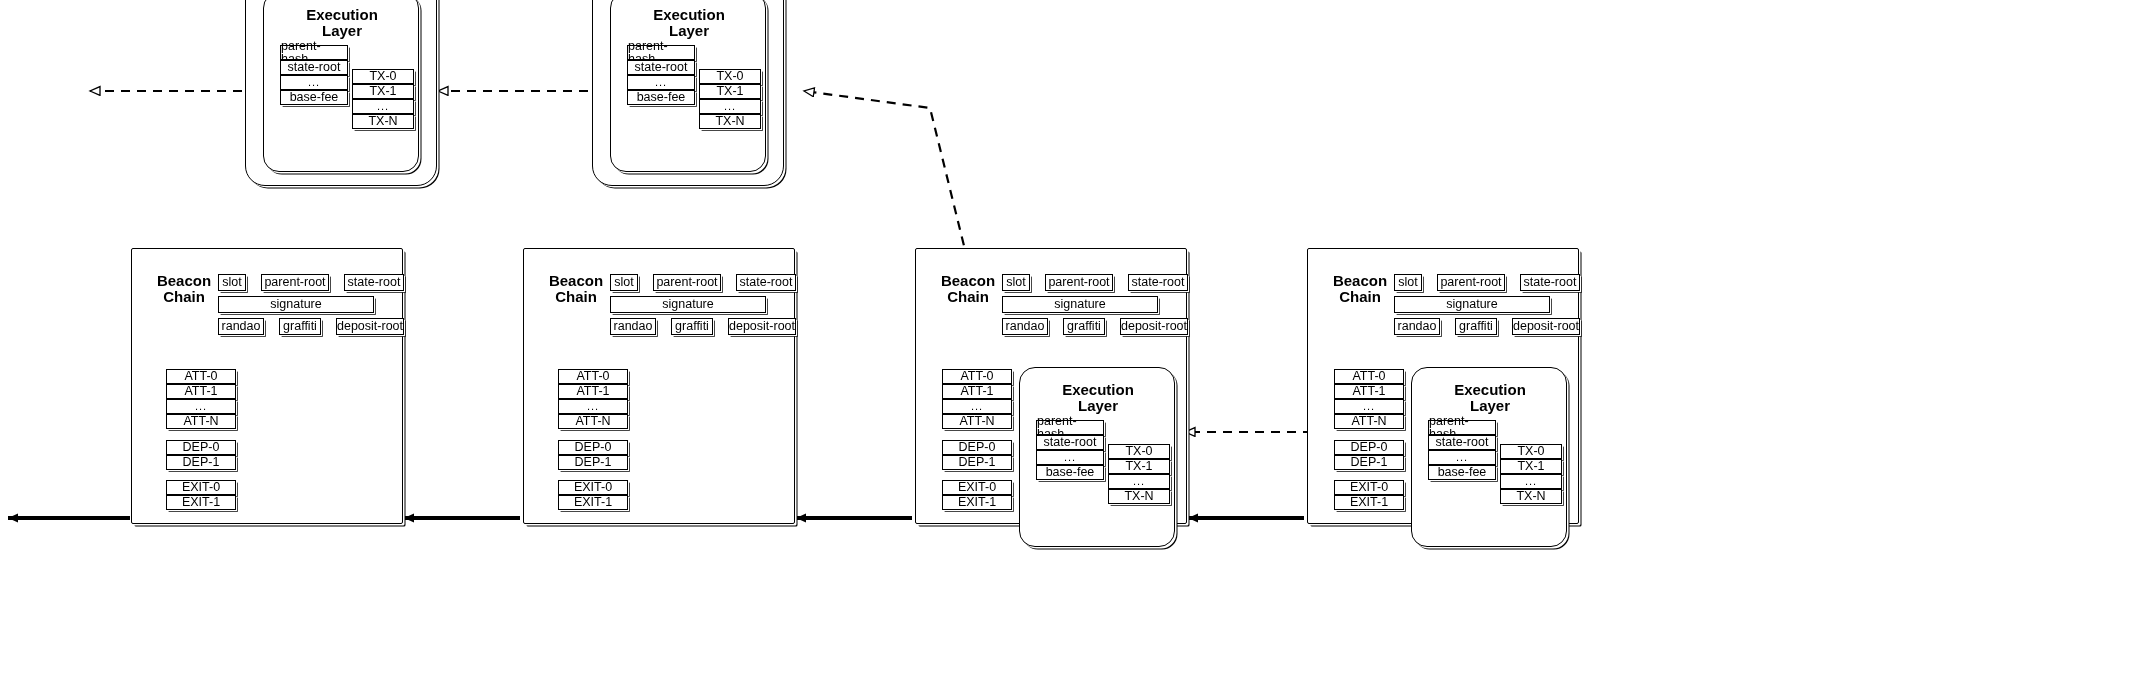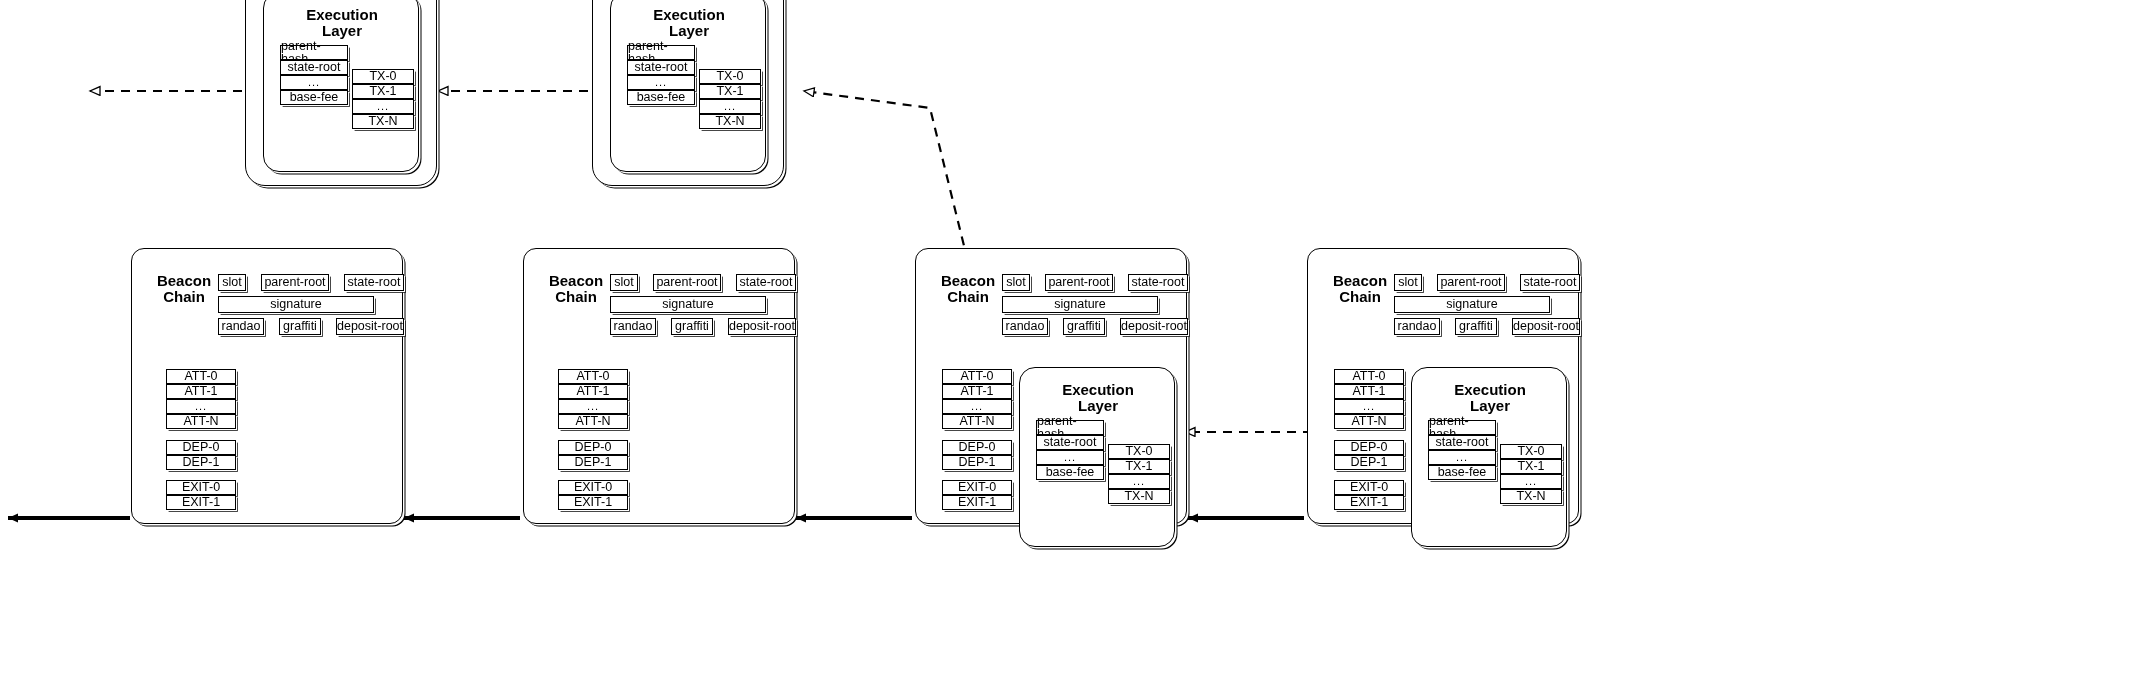--- a/index.html
+++ b/index.html
@@ -11,21 +11,21 @@
   #stage{position:absolute;left:0;top:16px;width:2129px;height:680px;}
 
   
   #links{position:absolute;left:0;top:0;width:2129px;height:680px;pointer-events:none;z-index:1;}
 
   
   .blk{position:absolute;box-sizing:border-box;background:#ffffff;z-index:2;}
 
   
   .beacon{
-    border:1.6px solid #000;border-radius:13px;
+    border:1.6px solid #000;border-radius:2px;
     box-shadow:2px 2px 0 -0.5px #ffffff, 3px 3px 0 -0.5px #000;
   }
   .exec{
     border:1.6px solid #000;border-radius:16px;background:#ffffff;
     box-shadow:2px 2px 0 -0.5px #ffffff, 3px 3px 0 -0.5px #000;
   }
   .exec-outer{
     border:1.6px solid #000;border-radius:20px;background:#ffffff;
     box-shadow:2px 2px 0 -0.5px #ffffff, 3px 3px 0 -0.5px #000;
   }

